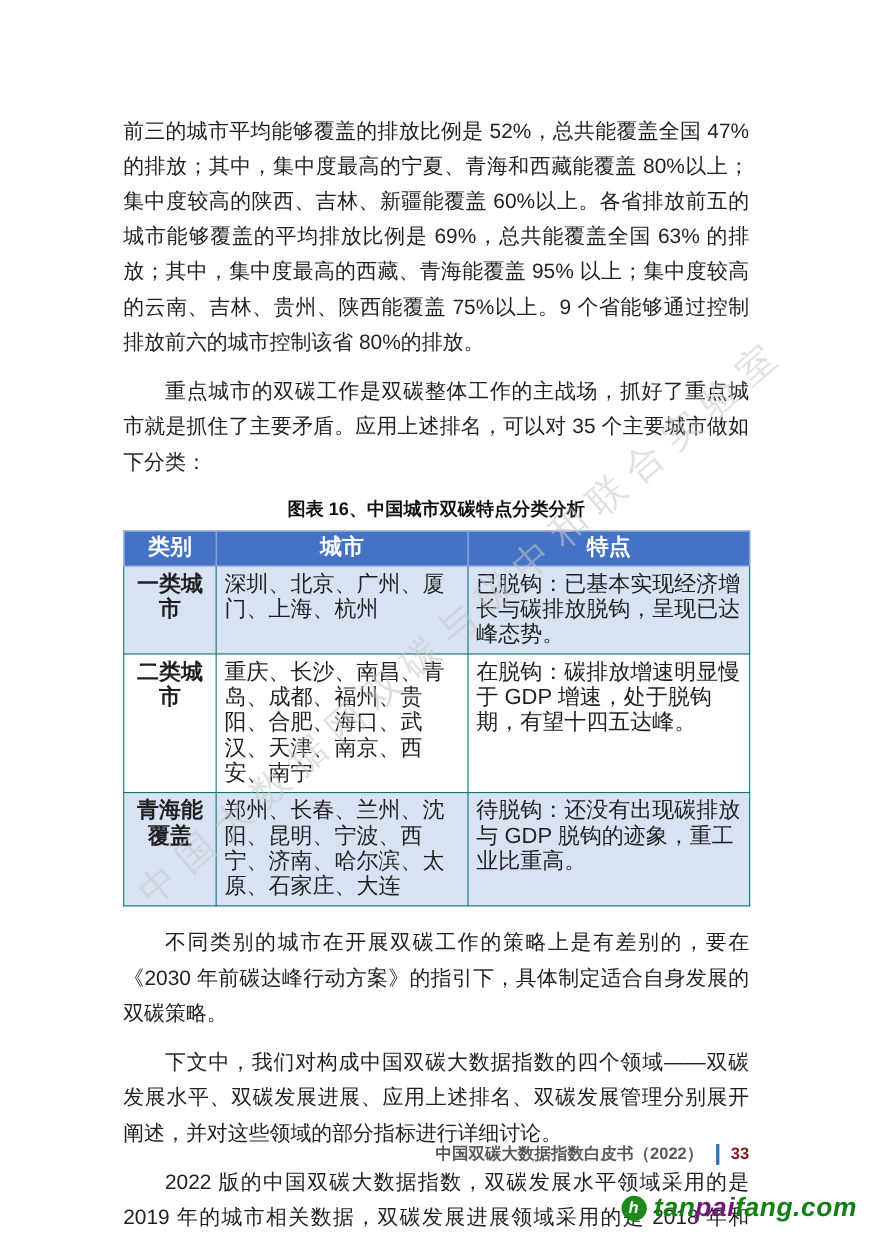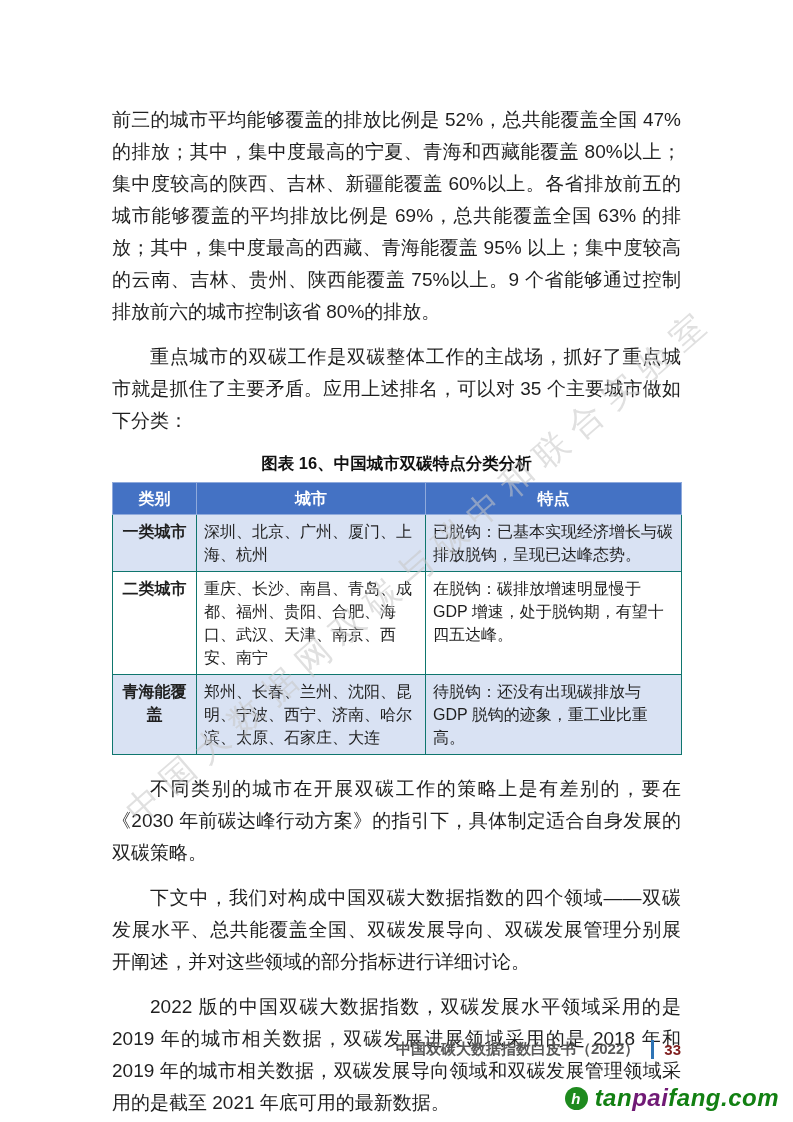--- a/index.html
+++ b/index.html
@@ -14,21 +14,21 @@
     color:#1f1f1f; font-size:19px; line-height:32px; text-align:justify;
   }
   .para { margin-bottom:13px; }
   .para.indent { text-indent:2em; }
   .table-caption {
     text-align:center; font-weight:bold; font-size:16.5px; line-height:26px;
     margin-top:6px; margin-bottom:6px; color:#111;
   }
   table.class-table {
     width:100%; border-collapse:collapse; table-layout:fixed;
-    font-size:16px; line-height:23px; text-align:left; text-indent:0;
+    font-size:20px; line-height:23px; text-align:left; text-indent:0;
   }
   table.class-table col.c1 { width:84px; }
   table.class-table col.c2 { width:229px; }
   table.class-table col.c3 { width:256px; }
   table.class-table th {
     background:#4472C4; color:#ffffff; font-weight:bold; text-align:center;
     padding:4px 6px; border:1px solid #8FAADC; height:28px;
   }
   table.class-table td {
     padding:5px 7px; border:1px solid #0f766e; vertical-align:top;
@@ -106,21 +106,21 @@
             <td class="cat">青海能覆盖</td>
             <td>郑州、长春、兰州、沈阳、昆明、宁波、西宁、济南、哈尔滨、太原、石家庄、大连</td>
             <td>待脱钩：还没有出现碳排放与 GDP 脱钩的迹象，重工业比重高。</td>
           </tr>
         </tbody>
       </table>
     </div>
 
     <p class="para indent">不同类别的城市在开展双碳工作的策略上是有差别的，要在《2030 年前碳达峰行动方案》的指引下，具体制定适合自身发展的双碳策略。</p>
 
-    <p class="para indent">下文中，我们对构成中国双碳大数据指数的四个领域——双碳发展水平、总共能覆盖全国、双碳发展导向、双碳发展管理分别展开阐述，并对这些领域的部分指标进行详细讨论。</p>
+    <p class="para indent">下文中，我们对构成中国双碳大数据指数的四个领域——双碳发展水平、双碳发展进展、应用上述排名、双碳发展管理分别展开阐述，并对这些领域的部分指标进行详细讨论。</p>
 
     <p class="para indent">2022 版的中国双碳大数据指数，双碳发展水平领域采用的是 2019 年的城市相关数据，双碳发展进展领域采用的是 2018 年和 2019 年的城市相关数据，双碳发展导向领域和双碳发展管理领域采用的是截至 2021 年底可用的最新数据。</p>
 
   </div>
 
   <div class="footer">
     <span>中国双碳大数据指数白皮书（2022）</span>
     <span class="bar"></span>
     <span class="pagenum">33</span>
   </div>

